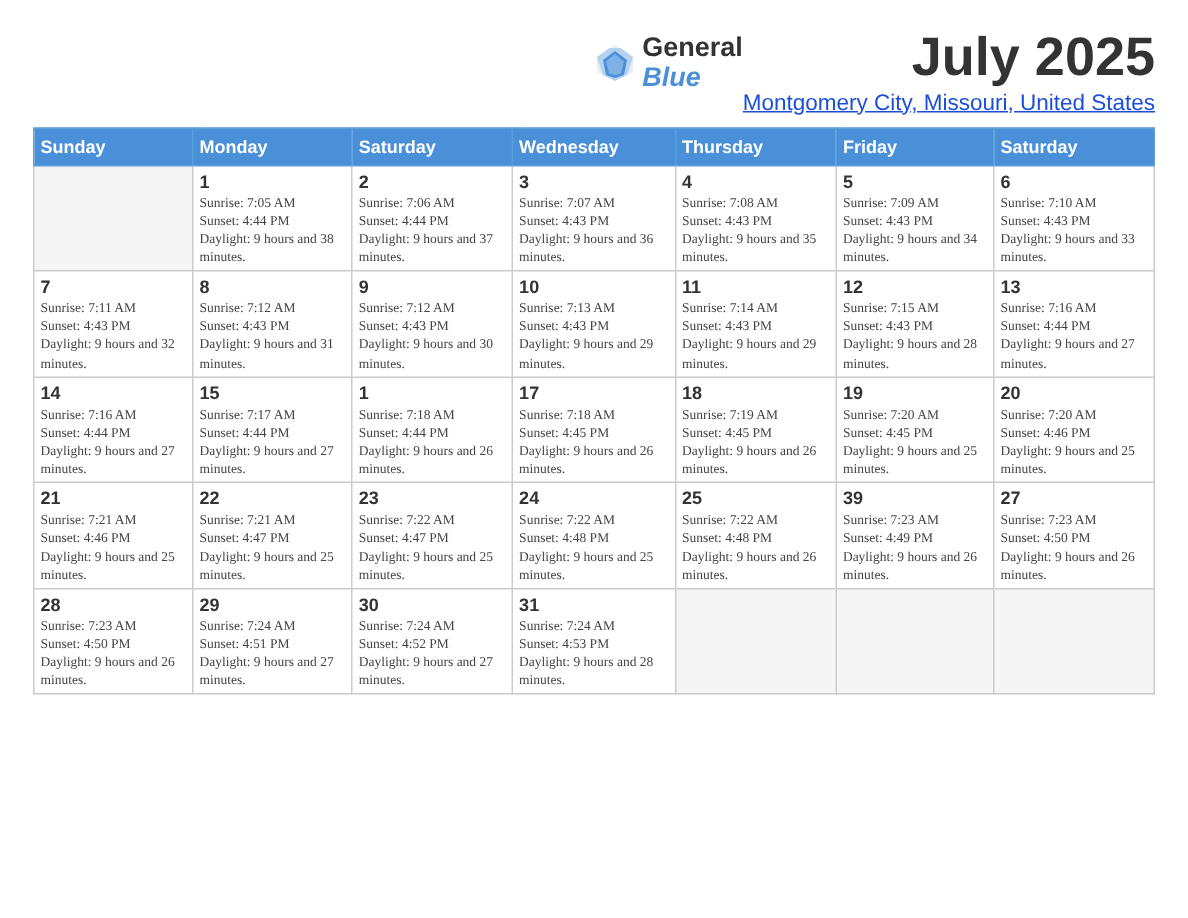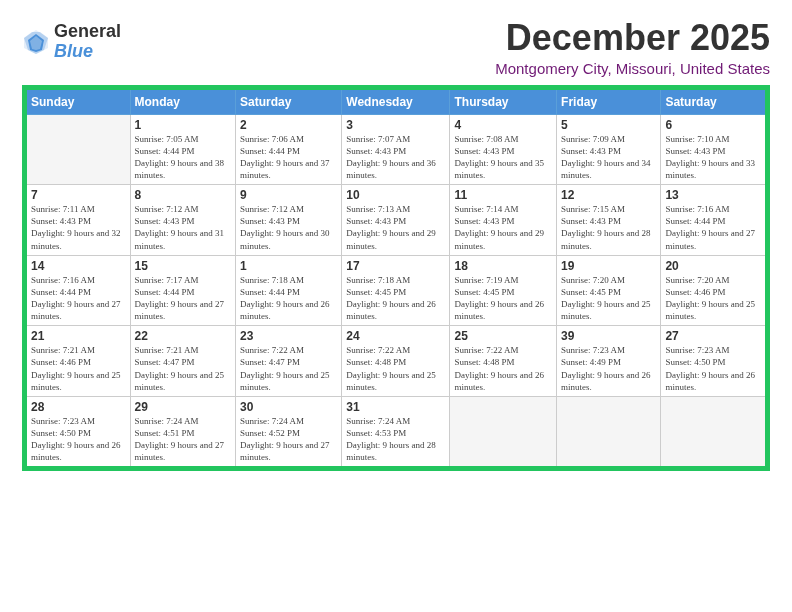--- a/index.html
+++ b/index.html
@@ -11,21 +11,21 @@
       overflow: hidden;
     }
     .page {
       width: 792px;
       height: 612px;
       padding: 18px 22px 12px 22px;
       background: #fff;
     }
     .header-area {
       display: flex;
-      justify-content: space-between;
+      justify-content: flex-end;
       align-items: flex-start;
       margin-bottom: 8px;
     }
     .logo {
       display: flex;
       align-items: center;
       margin-top: 4px;
     }
     .logo-text {
       font-size: 18px;
@@ -44,27 +44,28 @@
       text-align: right;
     }
     .month-title {
       font-size: 36px;
       font-weight: bold;
       color: #333;
       line-height: 1.1;
     }
     .location {
       font-size: 15px;
-      color: #701a75;
+      color: #1d4ed8;
       margin-top: 2px;
+      text-decoration: underline;
     }
     .calendar {
       width: 100%;
       border-collapse: collapse;
-      border: 5px solid #22c55e;
+      border: 1px solid #22c55e;
     }
     .calendar th {
       background: #4a90d9;
       color: #fff;
       font-size: 12px;
       font-weight: bold;
       padding: 5px 4px;
       text-align: left;
       border: 1px solid #5a9fd9;
     }
@@ -109,21 +110,21 @@
         <polygon points="18,4 26,10 22,22 14,26 6,22 2,10 10,4" fill="#4a90d9" opacity="0.3"></polygon>
         <polygon points="14,6 22,12 20,22 14,24 8,22 6,12" fill="#4a90d9"></polygon>
         <polygon points="14,8 20,13 18,21 14,22 10,21 8,13" fill="#fff" opacity="0.3"></polygon>
       </svg>
       <div class="logo-text">
         <span class="general">General</span>
         <span class="blue">Blue</span>
       </div>
     </div>
     <div class="title-area">
-      <div class="month-title">December 2025</div>
+      <div class="month-title">July 2025</div>
       <div class="location">Montgomery City, Missouri, United States</div>
     </div>
   </div>
 
   <table class="calendar">
     <thead>
       <tr>
       <th>Sunday</th>
           <th>Monday</th>
           <th>Saturday</th>

